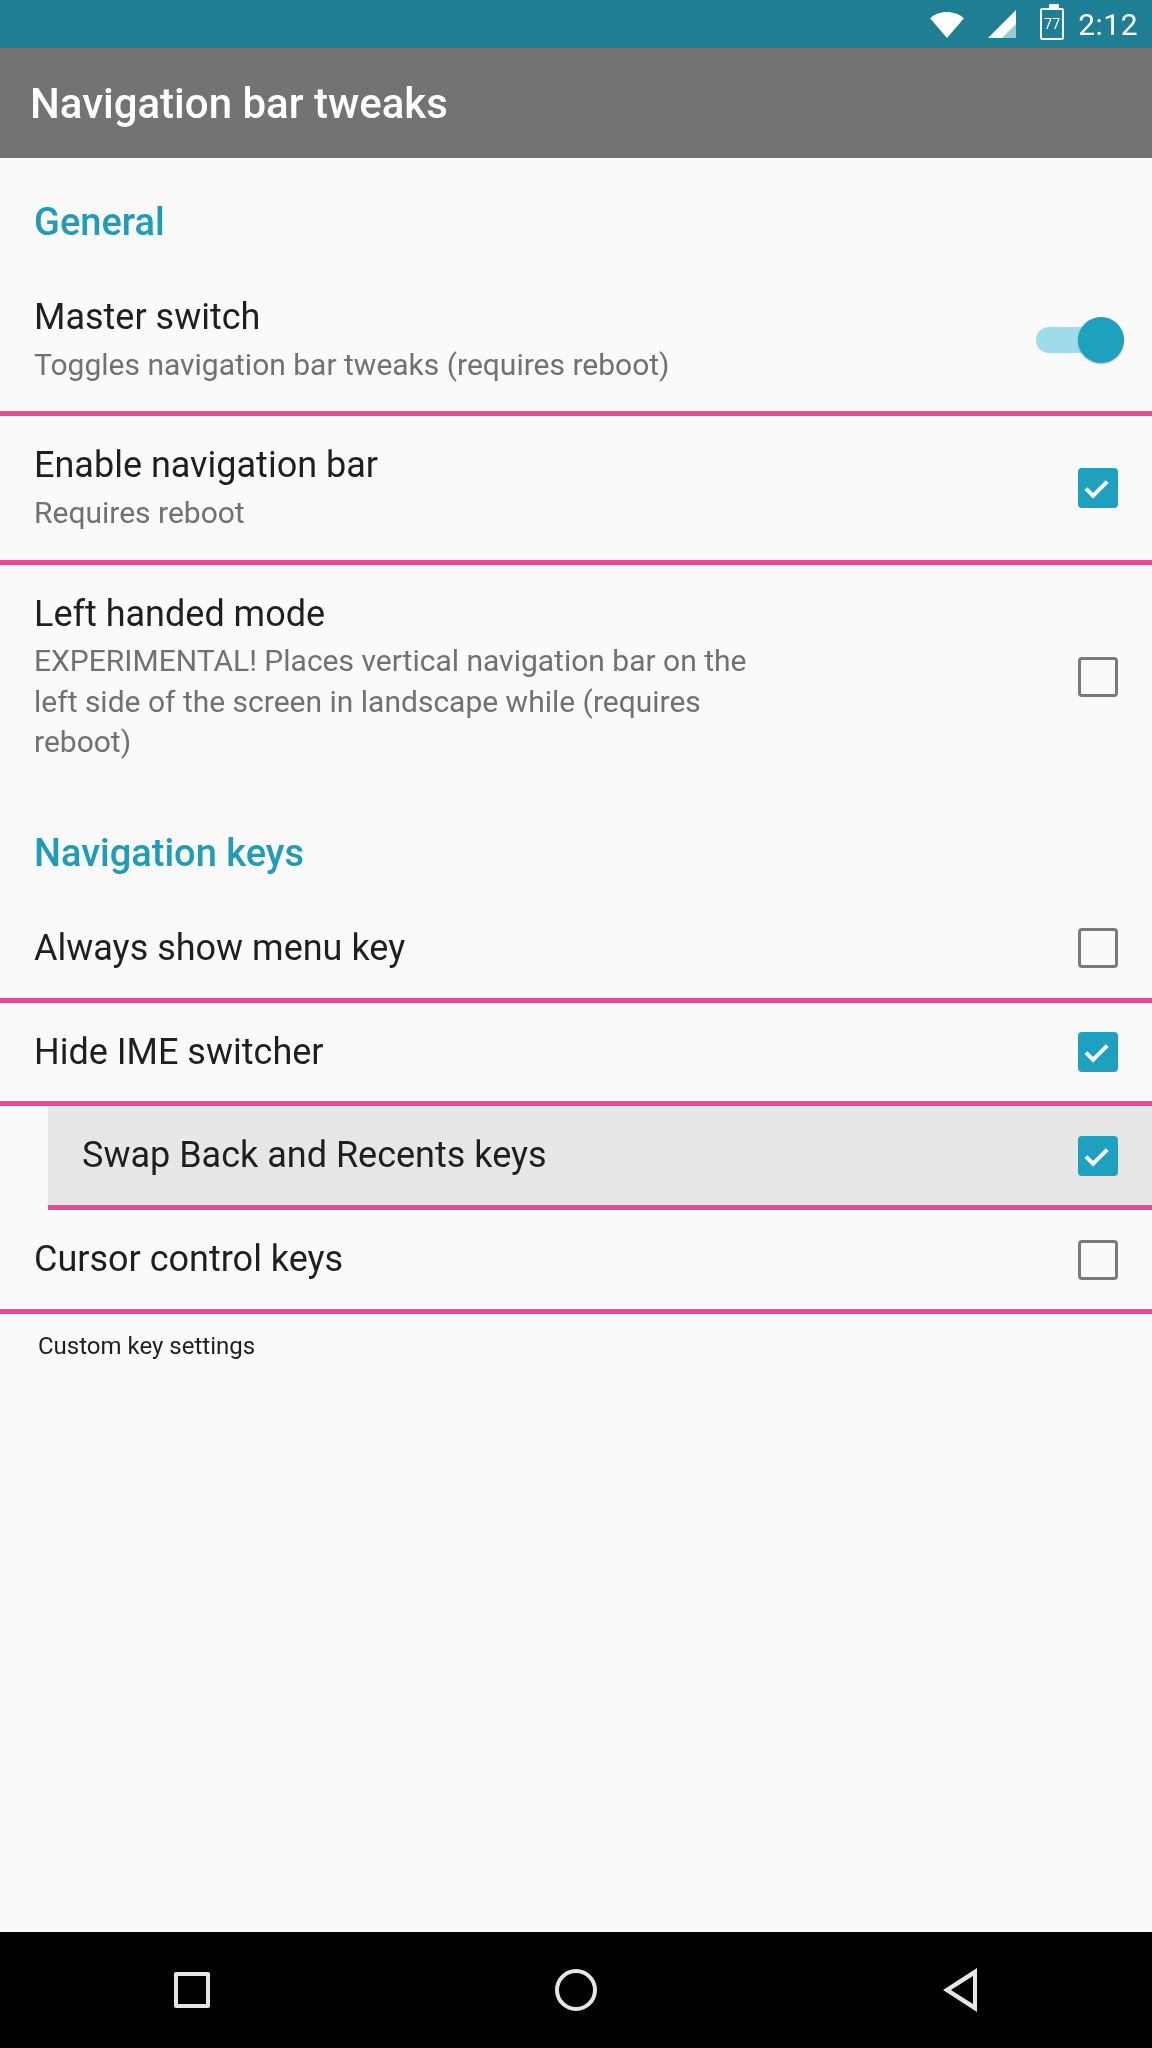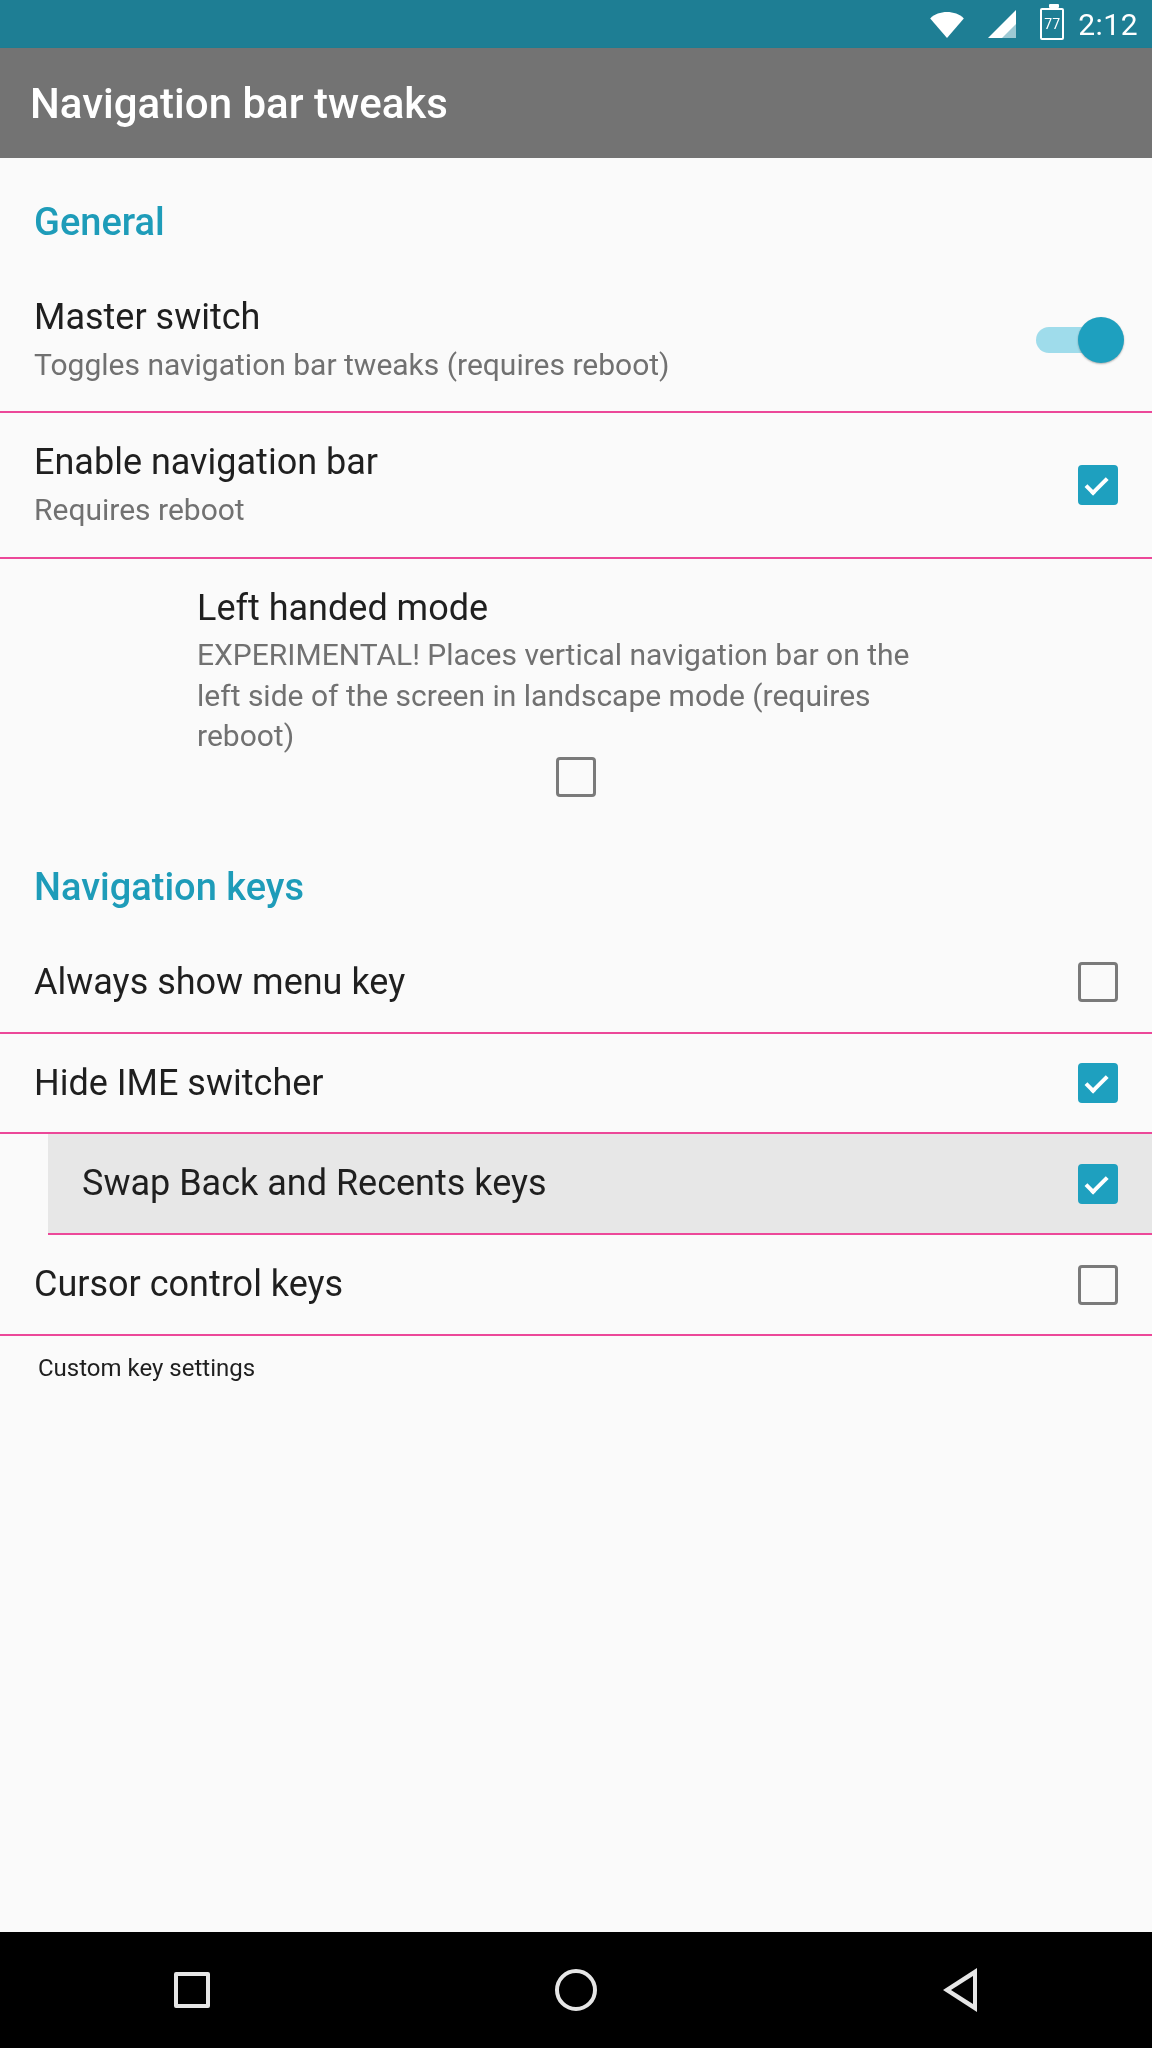--- a/index.html
+++ b/index.html
@@ -13,22 +13,22 @@
   .battery-box { position: relative; width: 24px; height: 32px; border: 2px solid #fff; border-radius: 2px; display:flex; align-items:center; justify-content:center;}
   .battery-box::before{ content:""; position:absolute; top:-6px; left:7px; width:10px; height:4px; background:#fff; border-radius:1px;}
   .battery-pct{ font-size:14px; line-height:1; }
 
   
   .app-bar { height: 110px; background: #737373; color: #fff; display: flex; align-items: center; padding: 0 30px; font-size: 42px; font-weight: 500; box-shadow: 0 2px 3px rgba(0,0,0,.15); }
 
   
   .content { flex: 1 1 auto; overflow: hidden; background: #fafafa; }
   .section-header { color: #1e9cb9; font-size: 38px; font-weight: 500; padding: 42px 34px 24px; }
-  .row { display:flex; align-items:center; padding: 26px 34px; background:#fafafa; border-bottom: 2px solid #ec4899; }
-  .row.no-border { border-bottom: none; flex-direction: column; }
+  .row { display:flex; align-items:center; padding: 26px 34px; background:#fafafa; border-bottom: 5px solid #ec4899; }
+  .row.no-border { border-bottom: none; }
   .row.pressed { background: #e7e7e7; margin-left: 48px; }
   .row-text { flex:1 1 auto; padding-right: 28px; }
   .row-title { color:#1f1f1f; font-size: 36px; line-height: 1.3; }
   .row-sub { color:#717171; font-size: 30px; line-height: 1.35; margin-top: 4px; max-width: 730px; }
   .row-ctrl { flex: 0 0 auto; display:flex; align-items:center; }
 
   
   .toggle { width: 82px; height: 46px; position: relative; }
   .toggle-track-on { position:absolute; top:10px; left:0; width:70px; height:26px; border-radius:14px; background:#9fdceb; }
   .toggle-thumb-on { position:absolute; top:0; right:-6px; width:46px; height:46px; border-radius:50%; background:#1ea0bf; box-shadow:0 1px 2px rgba(0,0,0,.3); }
@@ -99,21 +99,21 @@
       <div class="row-ctrl">
         <div class="checkbox checked">
             <div class="checkmark"></div>
           </div>
       </div>
     </div>
 
     <div class="row no-border">
       <div class="row-text">
         <div class="row-title">Left handed mode</div>
-        <div class="row-sub">EXPERIMENTAL! Places vertical navigation bar on the left side of the screen in landscape mode (requires reboot)</div>
+        <div class="row-sub">EXPERIMENTAL! Places vertical navigation bar on the left side of the screen in landscape while (requires reboot)</div>
       </div>
       <div class="row-ctrl">
         <div class="checkbox"></div>
       </div>
     </div>
 
     <div class="section-header">Navigation keys</div>
 
     <div class="row">
       <div class="row-text">

